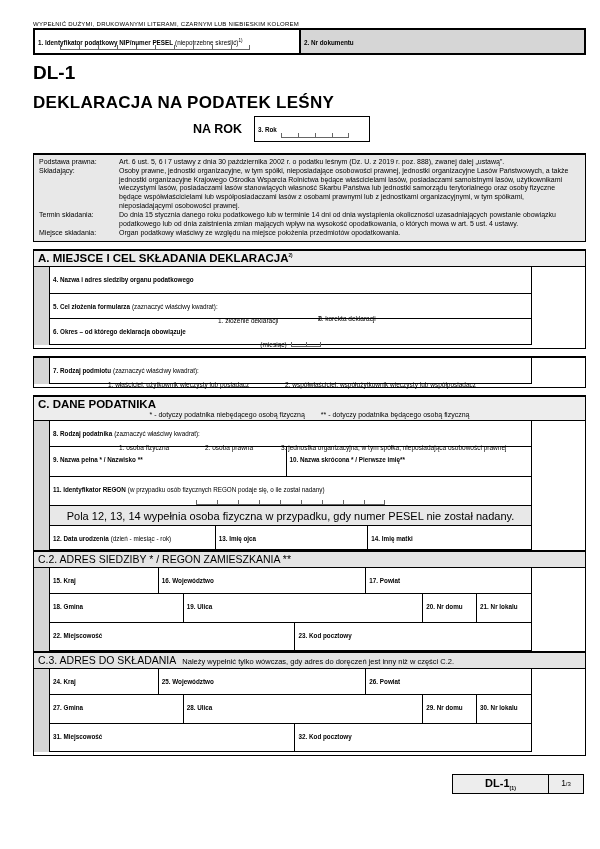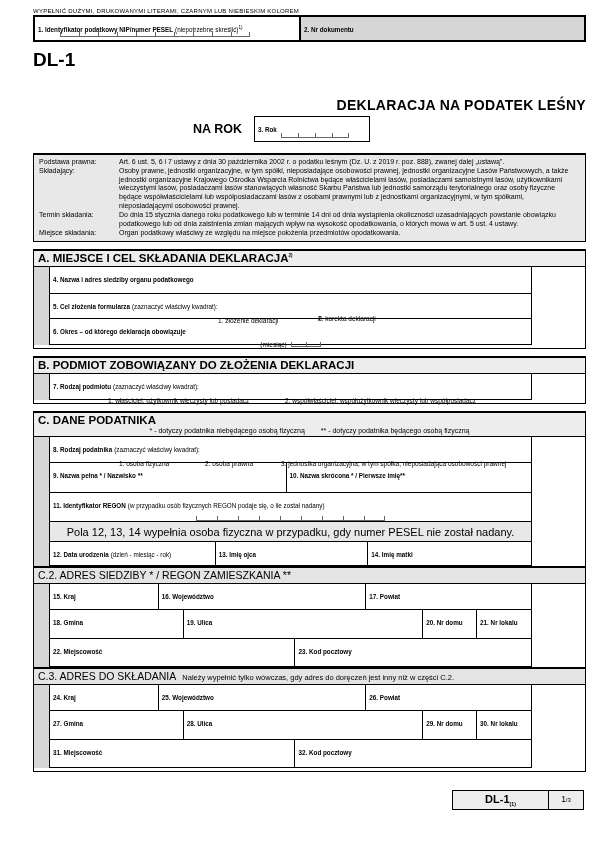--- a/index.html
+++ b/index.html
@@ -4,41 +4,41 @@
 <style>
   * { box-sizing: border-box; margin: 0; padding: 0; }
   html,body { width: 600px; }
   body {
     height: 849px;
     background: #ffffff;
     color: #000;
     font-family: "Liberation Sans", sans-serif;
     -webkit-font-smoothing: antialiased;
   }
-  .content { margin: 0 14px 0 33px; width: 553px; padding-top: 8px; }
+  .content { margin: 0 14px 0 33px; width: 553px; padding-top: 21px; }
 
   .instr { font-size: 6px; letter-spacing: .25px; padding-bottom: 1px; }
 
   .idrow { display: flex; border: 2px solid #000; height: 27px; }
   .idrow .b1 { width: 266px; border-right: 2px solid #000; padding: 1px 3px; position: relative; }
   .idrow .b2 { flex: 1; background: #d6d6d6; padding: 1px 3px; }
 
   .lb { font-size: 6.3px; font-weight: bold; }
   .ln { font-size: 6.3px; font-weight: normal; margin-left: 2px; }
   sup { font-size: 4.6px; vertical-align: super; }
   sub { font-size: 5.2px; vertical-align: sub; }
 
   .comb { display: inline-flex; }
   .comb-cell { width: 18px; height: 5px; border-bottom: 1px solid #666; border-left: 1px solid #666; }
   .comb-cell:last-child { border-right: 1px solid #666; }
   .b1 .comb { position: absolute; left: 25px; bottom: 3px; }
   .b1 .comb .comb-cell { width: 19px; }
 
   .dl1 { font-size: 19px; font-weight: bold; margin-top: 7px; }
-  .title { text-align: right; font-size: 14px; font-weight: bold; letter-spacing: .3px; margin-top: 26px; }
+  .title { text-align: left; font-size: 17px; font-weight: bold; letter-spacing: .3px; margin-top: 9px; }
   .narok { display: flex; justify-content: center; align-items: center; gap: 12px; margin-top: 3px; margin-left: -56px; }
   .narok .nr { font-size: 12.5px; font-weight: bold; }
   .rokbox { width: 116px; height: 26px; border: 1.5px solid #000; padding: 1px 3px; position: relative; }
   .rokbox .comb { position: absolute; left: 26px; bottom: 3px; }
   .rokbox .comb .comb-cell { width: 17px; }
 
   .legal { border: 1px solid #000; border-top: 2px solid #000; background: #e8e8e8; margin-top: 11px; padding: 3px 5px 4px; font-size: 7px; line-height: 1.26; }
   .legal .lrow { display: grid; grid-template-columns: 80px 1fr; }
   .legal .lrow .lt { padding-right: 4px; }
 
@@ -173,21 +173,20 @@
                   <span class="comb-cell"></span>
                   <span class="comb-cell"></span>
                 </span></div>
           </div>
         </div>
       </div>
     </div>
   </div>
 
   <div class="section">
-    <div class="sec-h">B. PODMIOT ZOBOWIĄZANY DO ZŁOŻENIA DEKLARACJI</div>
     <div class="sec-body">
       <div class="gutter"></div>
       <div class="fgrid">
         <div class="frow h26">
           <div class="fc" style="flex:1">
             <span class="lb">7. Rodzaj podmiotu</span><span class="ln">(zaznaczyć właściwy kwadrat):</span>
             <div class="opts">
               <span style="left:55px">1. właściciel, użytkownik wieczysty lub posiadacz</span>
               <span style="left:232px">2. współwłaściciel, współużytkownik wieczysty lub współposiadacz</span>
             </div>

